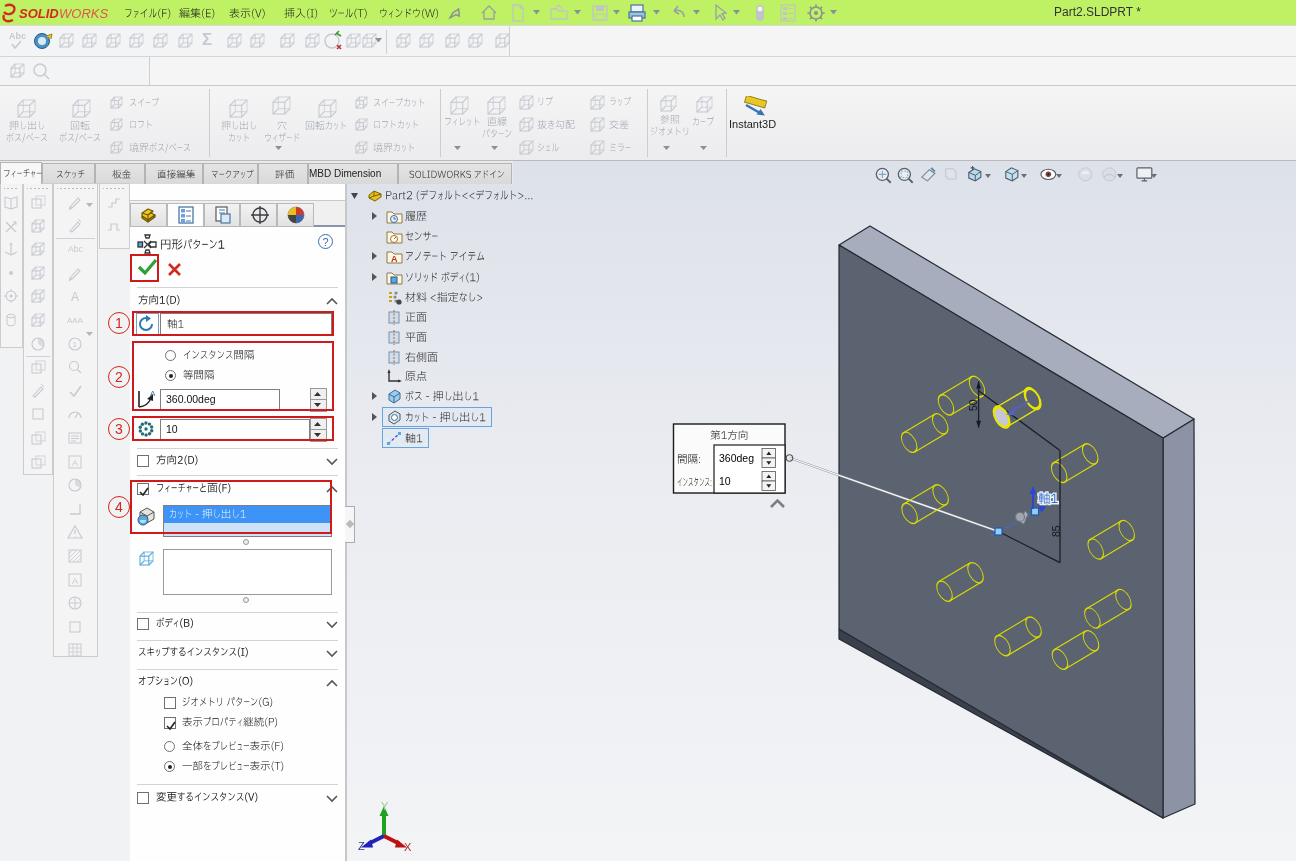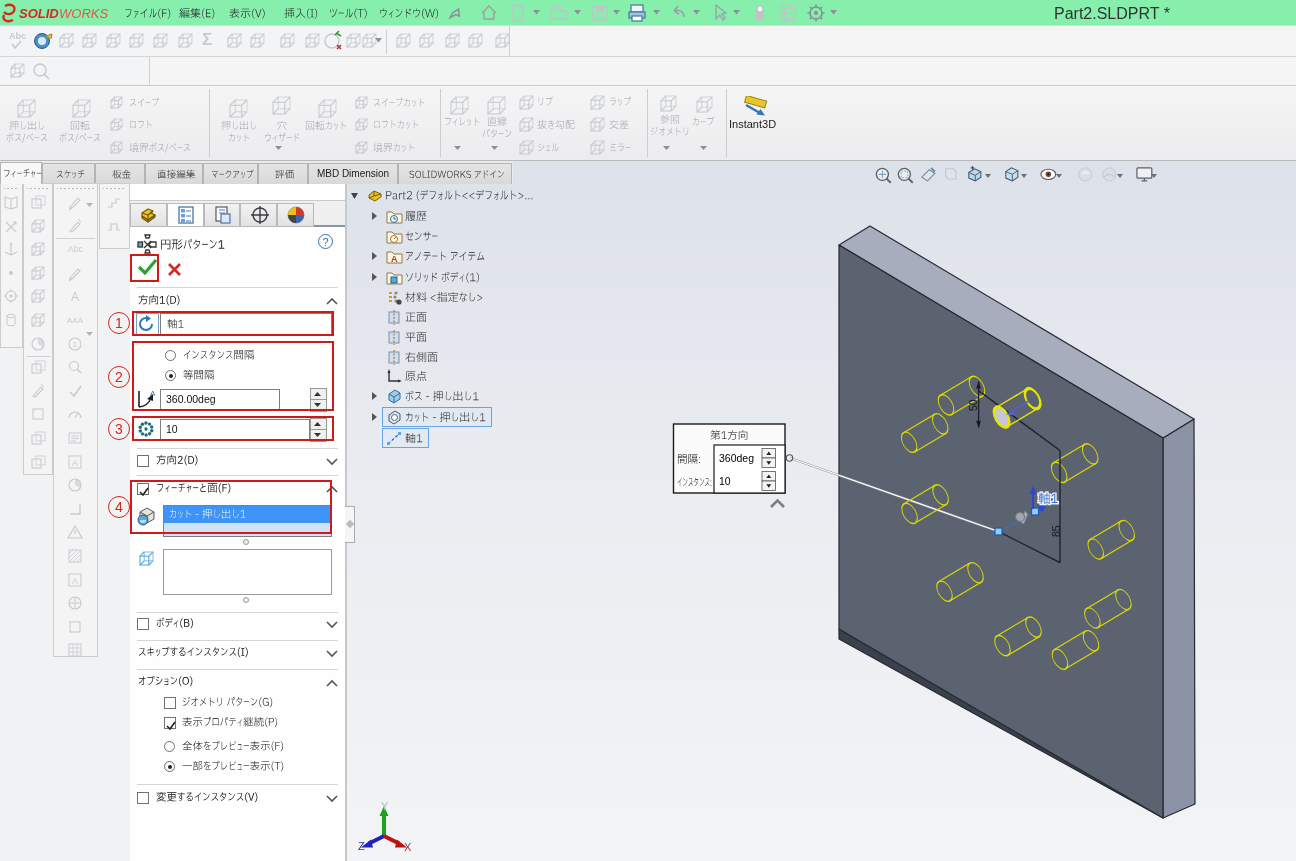--- a/index.html
+++ b/index.html
@@ -1,17 +1,17 @@
 <!DOCTYPE html>
 <html><head><meta charset="utf-8"><style>*{margin:0;padding:0;box-sizing:border-box}
 html,body{width:1296px;height:861px;overflow:hidden;font-family:"Liberation Sans",sans-serif;background:#f1f2f3}
 .abs{position:absolute}
 #app{position:relative;width:1296px;height:861px}
-#menubar{position:absolute;left:0;top:0;width:1296px;height:26px;background:#86efac;border-bottom:1px solid #d9d9d9}
-#title{position:absolute;left:1054px;top:5px;font-size:16px;color:#333}
+#menubar{position:absolute;left:0;top:0;width:1296px;height:26px;background:#bef264;border-bottom:1px solid #d9d9d9}
+#title{position:absolute;left:1054px;top:5px;font-size:12px;color:#333}
 #tb1{position:absolute;left:0;top:26px;width:510px;height:31px;background:#f3f4f5;border-right:1px solid #cfcfcf;border-bottom:1px solid #d5d5d5}
 #tb1b{position:absolute;left:510px;top:26px;width:786px;height:31px;background:#f5f5f6;border-bottom:1px solid #d5d5d5}
 #tb2{position:absolute;left:0;top:57px;width:150px;height:29px;background:#f3f4f5;border-right:1px solid #cfcfcf;border-bottom:1px solid #c9c9c9}
 #tb2b{position:absolute;left:150px;top:57px;width:1146px;height:29px;background:#f5f5f6;border-bottom:1px solid #c9c9c9}
 #ribbon{position:absolute;left:0;top:86px;width:1296px;height:75px;background:linear-gradient(#f5f5f6,#ececee);border-bottom:1px solid #b9b9b9}
 .rsep{position:absolute;top:3px;width:1px;height:68px;background:#cdcdcd}
 #tabbar{position:absolute;left:0;top:161px;width:513px;height:23px;background:#eaeaeb}
 .tab{position:absolute;top:2px;height:21px;background:linear-gradient(#e4e4e4,#d9d9d9);border:1px solid #b4b4b4;border-bottom:none}
 .tab.active{background:#f7f7f7;height:22px;top:1px;z-index:2}
 .vtb{position:absolute;background:#f4f4f5;border:1px solid #cccccd}
@@ -1277,21 +1277,21 @@
       </div>
       <div class="tab" style="left:258px;width:50px">
         <svg class="abs" style="left:15.4px;top:4px" width="21" height="13" viewBox="0 0 21 13">
           <g transform="translate(1.0 9.8) scale(0.00960 -0.00960)" fill="#222">
             <use href="#g74" x="0"></use>
             <use href="#g75" x="1000"></use>
           </g>
         </svg>
       </div>
       <div class="tab" style="left:308px;width:90px">
-        <div style="font-size:10px;color:#222;text-align:center;line-height:20px;font-family:'Liberation Sans',sans-serif">MBD Dimension</div>
+        <div style="font-size:10px;color:#222;line-height:20px;font-family:'Liberation Sans',sans-serif">MBD Dimension</div>
       </div>
       <div class="tab" style="left:398px;width:114px">
         <svg class="abs" style="left:8.702400000000004px;top:4px" width="98" height="13" viewBox="0 0 98 13">
           <g transform="translate(1.0 9.8) scale(0.00960 -0.00960)" fill="#222">
             <use href="#g76" x="0"></use>
             <use href="#g77" x="594"></use>
             <use href="#g78" x="1324"></use>
             <use href="#g16" x="1839"></use>
             <use href="#g79" x="2246"></use>
             <use href="#g24" x="2944"></use>

